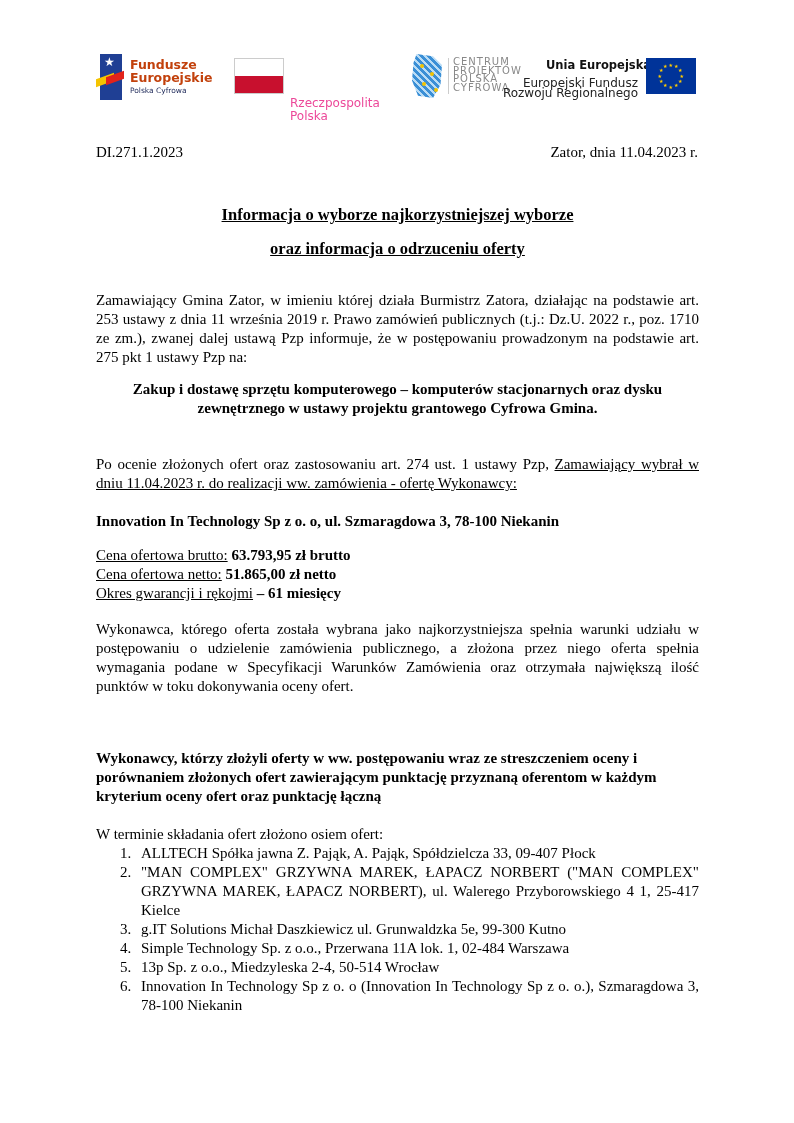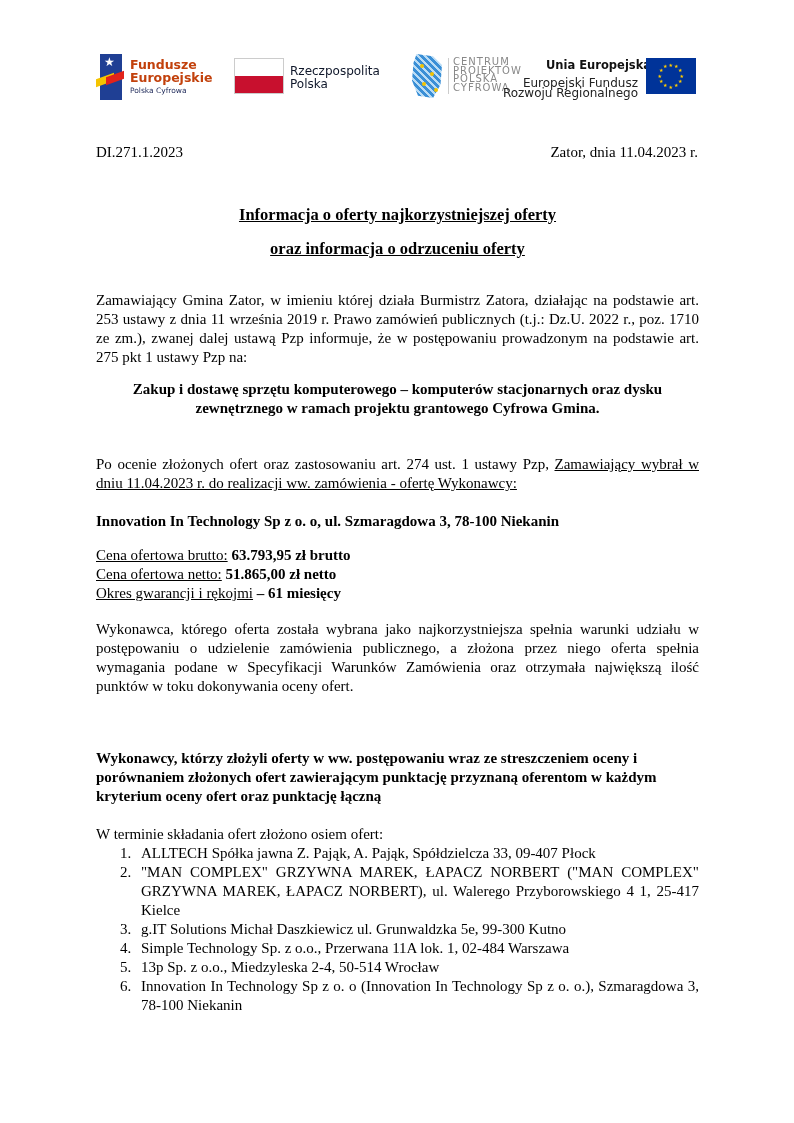--- a/index.html
+++ b/index.html
@@ -15,21 +15,21 @@
   .fe .band1 { position: absolute; left: 0; top: 26px; width: 18px; height: 8px; background: #f5c400; transform: skewY(-20deg); }
   .fe .band2 { position: absolute; left: 10px; top: 24px; width: 18px; height: 8px; background: #e2231a; transform: skewY(-20deg); }
   .fe .t1, .fe .t2 { position: absolute; left: 34px; font-family: "DejaVu Sans", sans-serif; font-weight: bold; font-size: 12.5px; color: #c2410c; line-height: 13px; }
   .fe .t1 { top: 8px; } .fe .t2 { top: 21px; }
   .fe .t3 { position: absolute; left: 34px; top: 36px; font-family: "DejaVu Sans", sans-serif; font-size: 7.5px; color: #1f2a5a; }
 
   .rp { left: 138px; width: 150px; }
   .rp .flag { position: absolute; left: 0; top: 8px; width: 50px; height: 36px; border: 1px solid #ccc; box-sizing: border-box; }
   .rp .flag .w { height: 50%; background: #fff; }
   .rp .flag .r { height: 50%; background: #c8102e; }
-  .rp .t1, .rp .t2 { position: absolute; left: 56px; font-family: "DejaVu Sans", sans-serif; font-size: 12px; color: #0f172a; line-height: 14px; }
+  .rp .t1, .rp .t2 { position: absolute; left: 56px; font-family: "DejaVu Sans", sans-serif; font-size: 12px; color: #ec4899; line-height: 14px; margin-top: 32px; }
   .rp .t1 { top: 14px; } .rp .t2 { top: 27px; }
 
   .cp { left: 314px; width: 110px; }
   .cp .map { position: absolute; left: 2px; top: 4px; width: 30px; height: 44px;
              background: repeating-linear-gradient(45deg, #3a8fd6 0 3px, #b9dcf5 3px 5px);
              clip-path: polygon(15% 0, 70% 5%, 100% 25%, 95% 70%, 70% 100%, 20% 95%, 0 60%, 5% 20%); }
   .cp .dot { position: absolute; width: 4px; height: 4px; border-radius: 50%; background: #f3c300; }
   .cp .sep { position: absolute; left: 38px; top: 8px; width: 1px; height: 36px; background: #ccc; }
   .cp .txt { position: absolute; left: 43px; top: 8px; font-family: "DejaVu Sans", sans-serif; font-size: 10px; letter-spacing: 1px; color: #888; line-height: 8.5px; }
 
@@ -105,28 +105,28 @@
         <span style="left: 11.5px; top: 15.5px;">★</span>
         <span style="left: 12.9737px; top: 10px;">★</span>
         <span style="left: 17px; top: 5.97372px;">★</span>
       </div>
   </div>
 </div>
 
 <div class="ref">DI.271.1.2023</div>
 <div class="date">Zator, dnia 11.04.2023 r.</div>
 
-<div class="title" style="top:205px;">Informacja o oferty najkorzystniejszej oferty</div>
+<div class="title" style="top:205px;">Informacja o wyborze najkorzystniejszej wyborze</div>
 <div class="title" style="top:239px;">oraz informacja o odrzuceniu oferty</div>
 
 <div class="text justify" style="top:291px;">Zamawiający Gmina Zator, w imieniu której działa Burmistrz Zatora, działając na podstawie art. 253 ustawy z dnia 11 września 2019 r. Prawo zamówień publicznych (t.j.: Dz.U. 2022 r., poz. 1710 ze zm.), zwanej dalej ustawą Pzp informuje, że w postępowaniu prowadzonym na podstawie art. 275 pkt 1 ustawy Pzp na:</div>
 
 <div class="subject" style="top:380px;">
   <div>Zakup i dostawę sprzętu komputerowego – komputerów stacjonarnych oraz dysku</div>
-  <div>zewnętrznego w ramach projektu grantowego Cyfrowa Gmina.</div>
+  <div>zewnętrznego w ustawy projektu grantowego Cyfrowa Gmina.</div>
 </div>
 
 <div class="text justify" style="top:455px;">
   <span>Po ocenie złożonych ofert oraz zastosowaniu art. 274 ust. 1 ustawy Pzp, </span><span class="u">Zamawiający wybrał w dniu 11.04.2023 r. do realizacji ww. zamówienia - ofertę Wykonawcy:</span>
 </div>
 
 <div class="text b" style="top:512px;">Innovation In Technology Sp z o. o, ul. Szmaragdowa 3, 78-100 Niekanin</div>
 
 <div class="text" style="top:546px;">
   <div><span class="u">Cena ofertowa brutto:</span><span> </span><span class="b">63.793,95 zł brutto</span></div>

